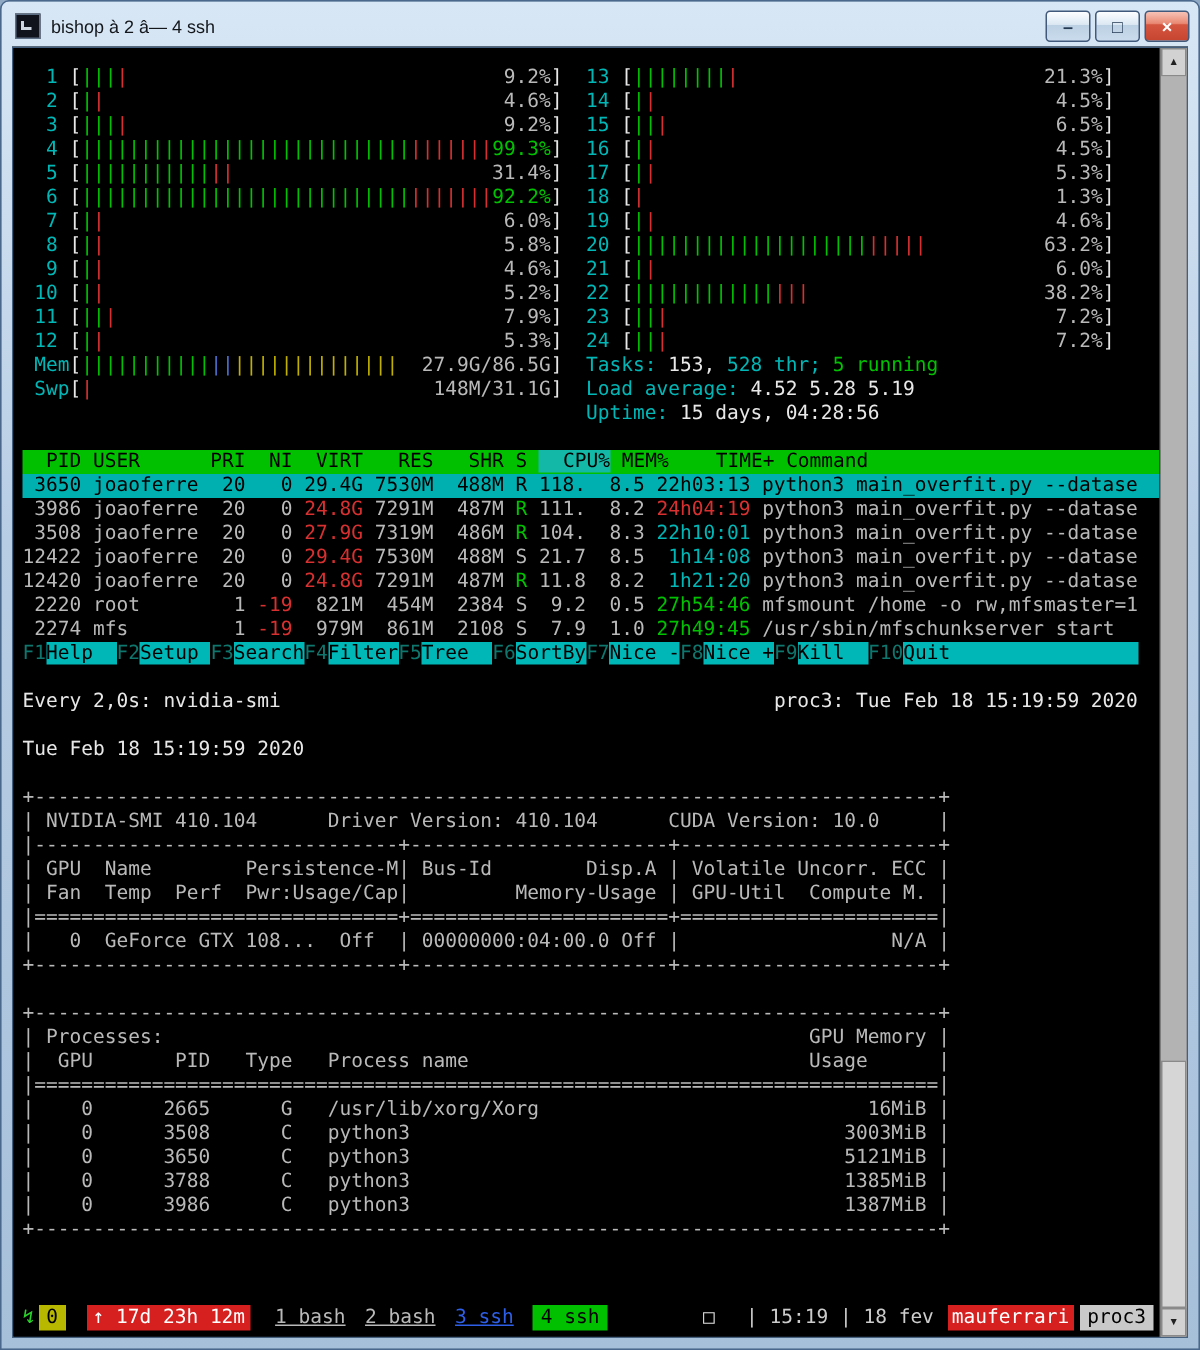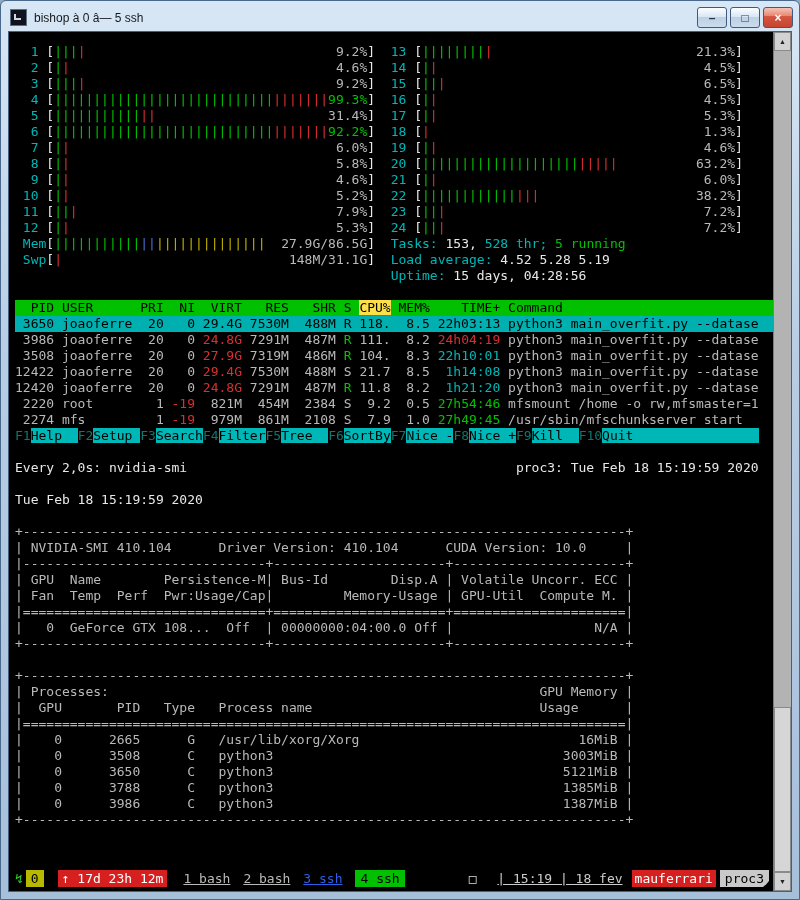--- a/index.html
+++ b/index.html
@@ -12,58 +12,58 @@
   .app-icon:before{content:"";position:absolute;left:3px;top:4px;width:5px;height:4px;border-left:2px solid #cfd8e2;border-bottom:2px solid #cfd8e2;}
   .title{flex:1;white-space:nowrap;overflow:hidden;}
   .winbtns{display:flex;gap:3px;}
   .wbtn{width:28px;height:19px;border:1px solid #41597a;border-radius:3px;display:flex;align-items:center;justify-content:center;
     background:linear-gradient(#fdfeff,#dae7f3 45%,#bcd0e4 46%,#cadcec);font-weight:bold;font-size:12px;color:#243a52;cursor:default;}
   .wbtn.close{background:linear-gradient(#f6c3b6,#e98973 40%,#d45540 45%,#c64530);color:#fff;}
   .wbtn .glyph{line-height:10px;}
   
   .frame-body{flex:1;margin:0 7px 7px 7px;display:flex;min-height:0;border:1px solid #44607e;background:#000;}
   .terminal{flex:1;background:#000;position:relative;overflow:hidden;padding:12px 0 0 6px;
-    font-family:"DejaVu Sans Mono","Liberation Mono",monospace;font-size:13px;line-height:16px;border-radius:23px;}
+    font-family:"DejaVu Sans Mono","Liberation Mono",monospace;font-size:13px;line-height:16px;}
   .tl{white-space:pre;height:16px;color:#b9b9b9;}
   .c-def{color:#b9b9b9}.c-white{color:#e8e8e8}.c-cyan{color:#00b7b7}.c-green{color:#00c200}
   .c-red{color:#d83030}.c-blue{color:#4a6fd0}.c-yellow{color:#c0b000}
   .row-hdr{background:#00c000;color:#000;}
-  .hdr-sort{background:#fde047;color:#000;}
+  .hdr-sort{background:#14b8a6;color:#000;padding-left:16px;}
   .row-sel{background:#00b0b0;color:#000;}
   .fk-key{color:#0f766e;text-align:center;}
   .fk-label{background:#00b7b7;color:#000;}
   
   .statusbar{position:absolute;left:6px;right:4px;bottom:4px;height:18px;display:flex;justify-content:space-between;
     align-items:center;font-size:13px;line-height:17px;color:#cccccc;white-space:pre;}
   .sb-left,.sb-right{display:flex;align-items:center;}
   .sb-bolt{color:#2ad42a;margin-right:3px;}
   .sb-session{background:#b8b800;color:#000;padding:0 5px;}
   .sb-uptime{background:#d62020;color:#fff;padding:0 4px;margin-left:14px;}
   .sb-windows{display:flex;margin-left:16px;}
   .sb-win{margin-right:13px;color:#b9b9b9;text-decoration:underline;}
   .sb-win.ssh{color:#2e5fe8;}
   .sb-win.active{background:#00c000;color:#000;text-decoration:none;padding:0 5px;margin-right:0;}
   .sb-indicator{margin-left:64px;color:#dddddd;}
-  .sb-clock{margin-right:9px;text-decoration:underline;}
+  .sb-clock{margin-right:9px;}
   .sb-host{background:#d62020;color:#fff;padding:0 3px;}
   .sb-name{background:#c9c9c9;color:#000;padding:0 5px;margin-left:4px;}
   
   .scrollbar{flex:0 0 17px;display:flex;flex-direction:column;background:#bdbdbd;border-left:1px solid #7d7d7d;}
   .scr-btn{flex:0 0 17px;background:#d2d2d2;border:1px solid #8a8a8a;display:flex;align-items:center;justify-content:center;
     font-size:7px;color:#222;}
   .scr-track{flex:1;position:relative;background:#b3b3b3;}
   .scr-thumb{position:absolute;left:0;right:0;bottom:0;height:165px;background:#d6d6d6;border:1px solid #8a8a8a;box-sizing:border-box;}
 </style>
 </head>
 <body>
 
 <div class="window">
   <div class="titlebar">
     <div class="app-icon"></div>
-    <div class="title">bishop à 0 â— 5 ssh</div>
+    <div class="title">bishop à 2 â— 4 ssh</div>
     <div class="winbtns">
       <div class="wbtn">
           <span class="glyph">–</span>
         </div>
       <div class="wbtn">
           <span class="glyph">□</span>
         </div>
       <div class="wbtn close">
           <span class="glyph">×</span>
         </div>

